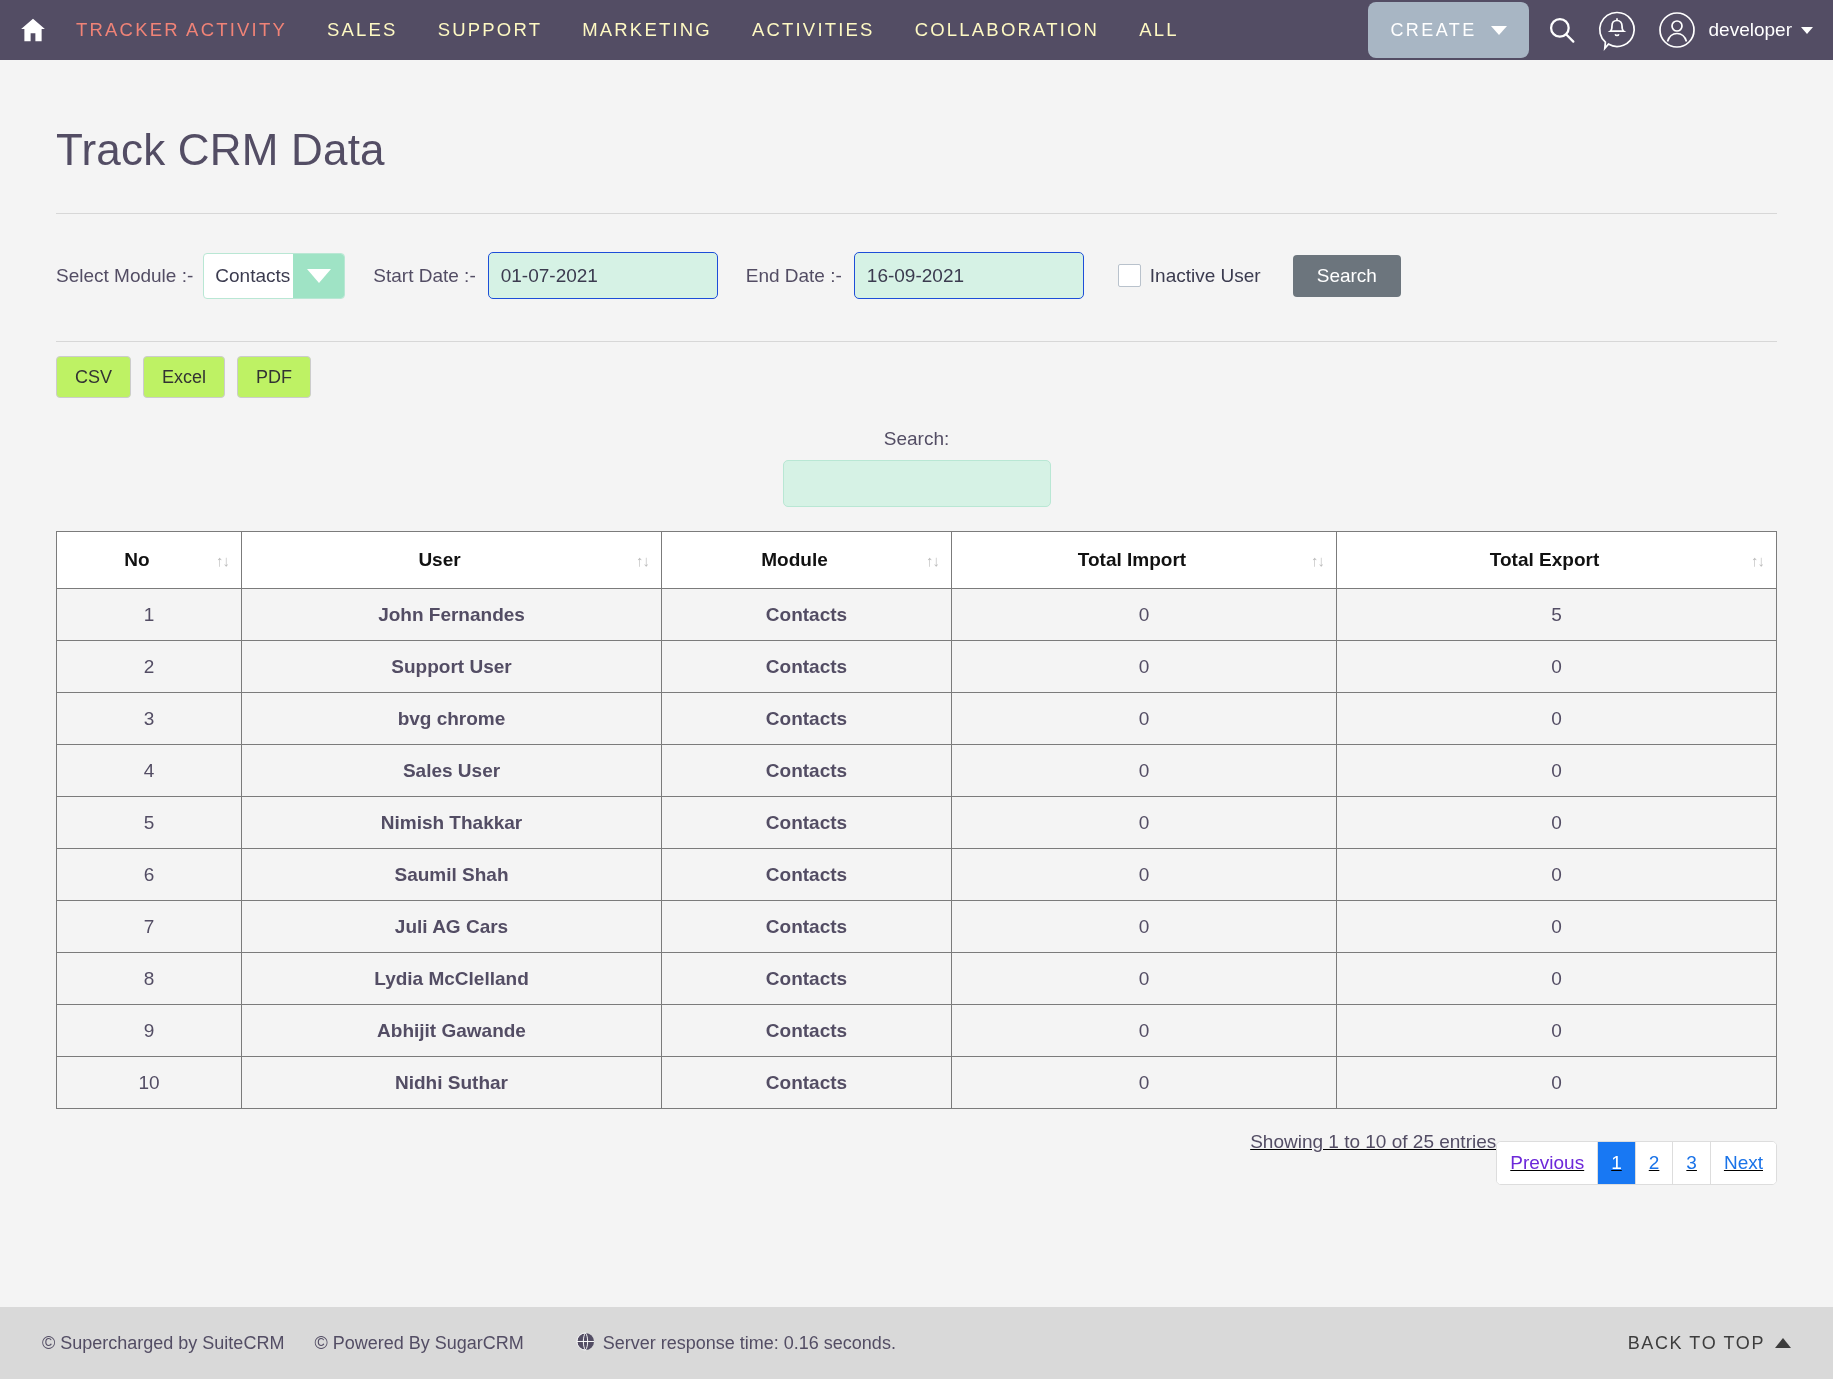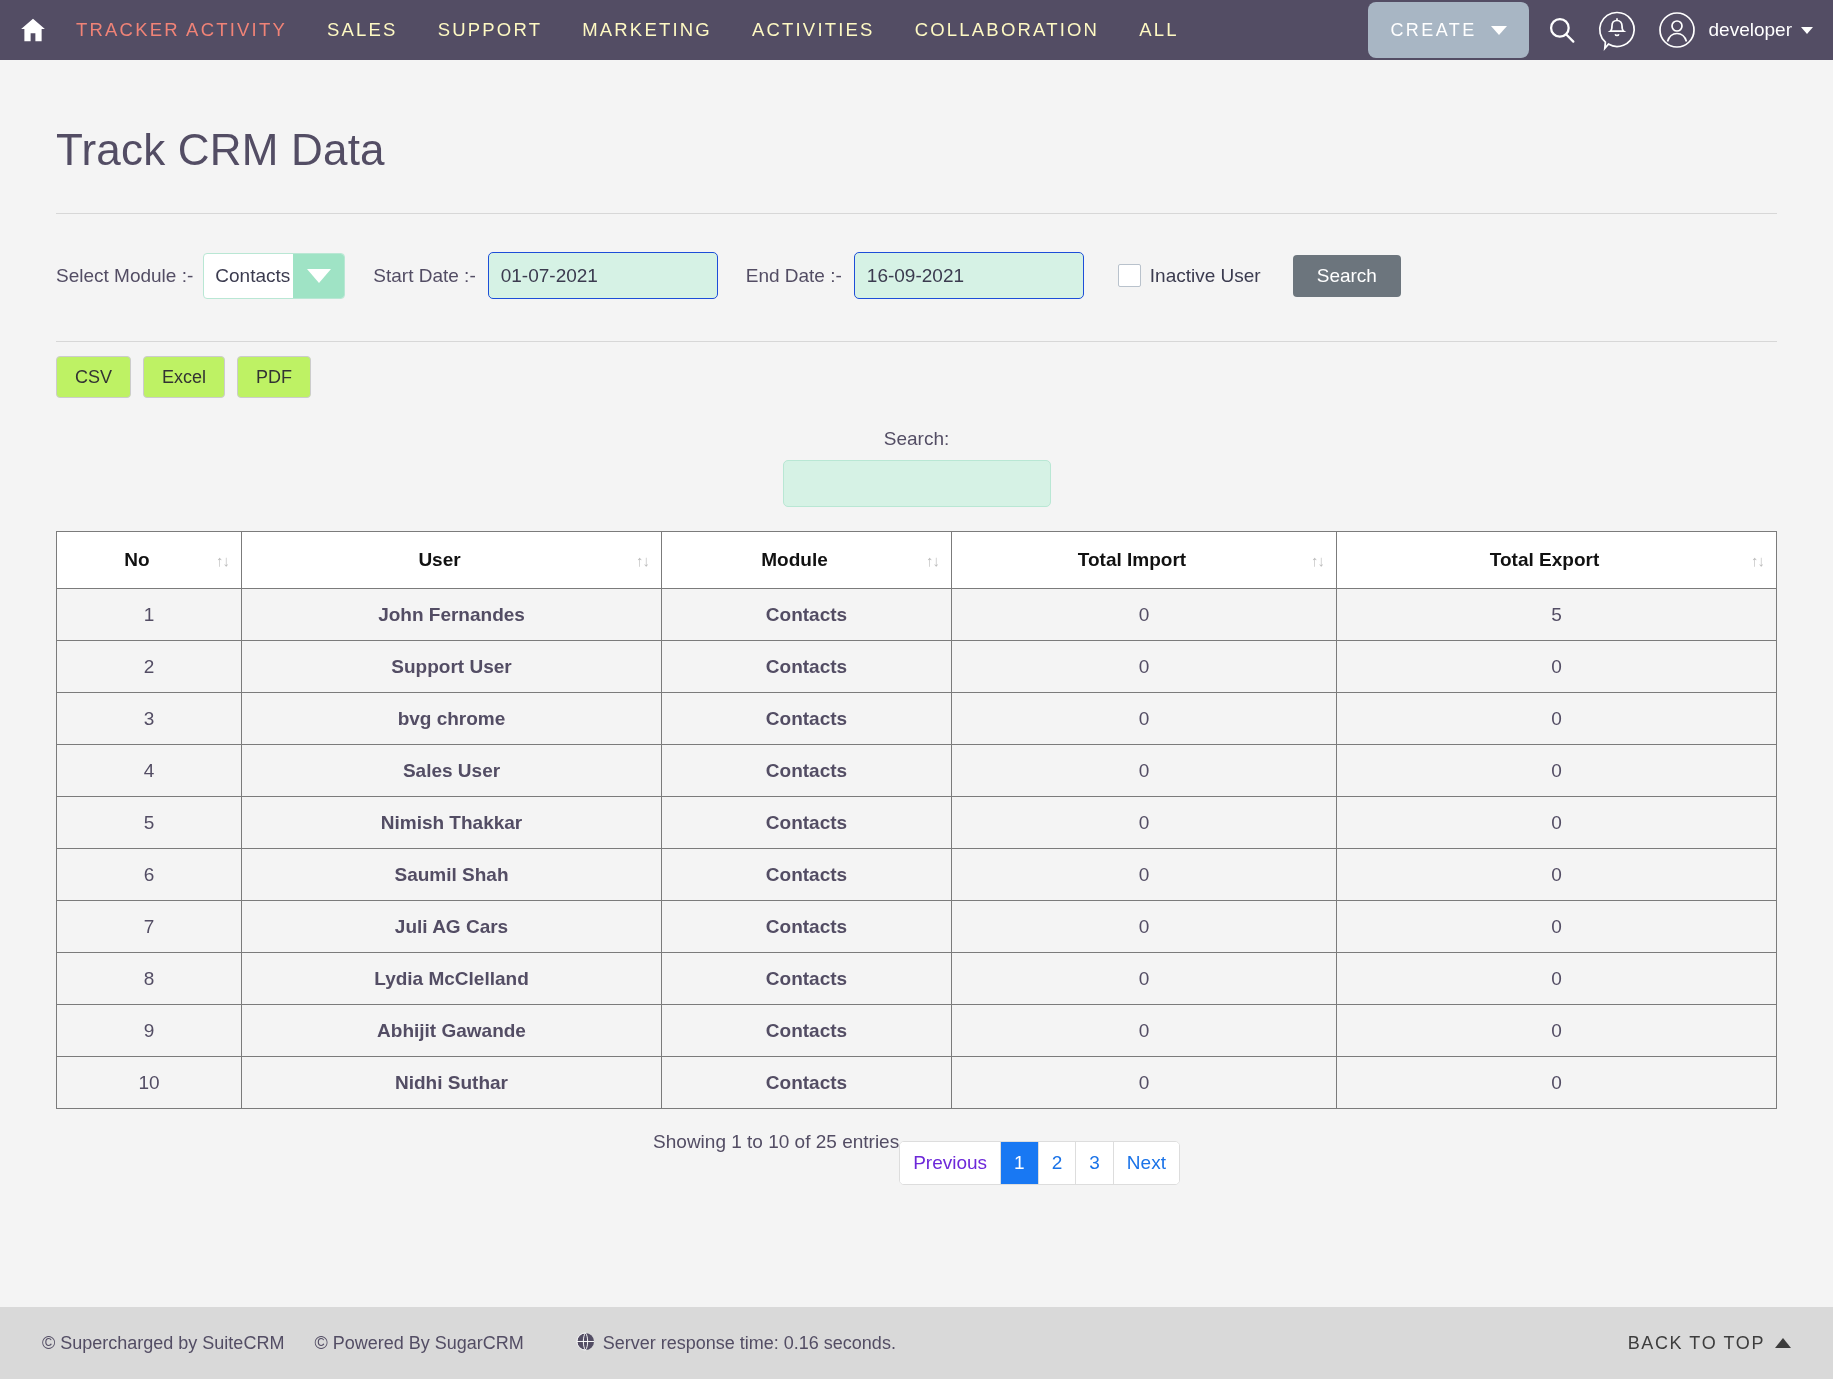--- a/index.html
+++ b/index.html
@@ -317,22 +317,23 @@
   td.c-module { font-weight: bold; color: #4a4a63; }
   td.c-num { color: #f06e61; }
   th.h-no { width: 185px; }
   th.h-user { width: 420px; }
   th.h-module { width: 290px; }
   th.h-imp { width: 385px; }
 
   .table-foot {
     display: flex;
     align-items: flex-start;
-    justify-content: center;
+    justify-content: flex-end;
     padding-top: 22px;
+    text-decoration: underline;
   }
   .showing-txt { font-size: 19px; color: #534d64; }
   .pager {
     display: flex;
     border: 1px solid #dddddd;
     border-radius: 5px;
     overflow: hidden;
     background: #ffffff;
     margin-top: 10px;
   }

